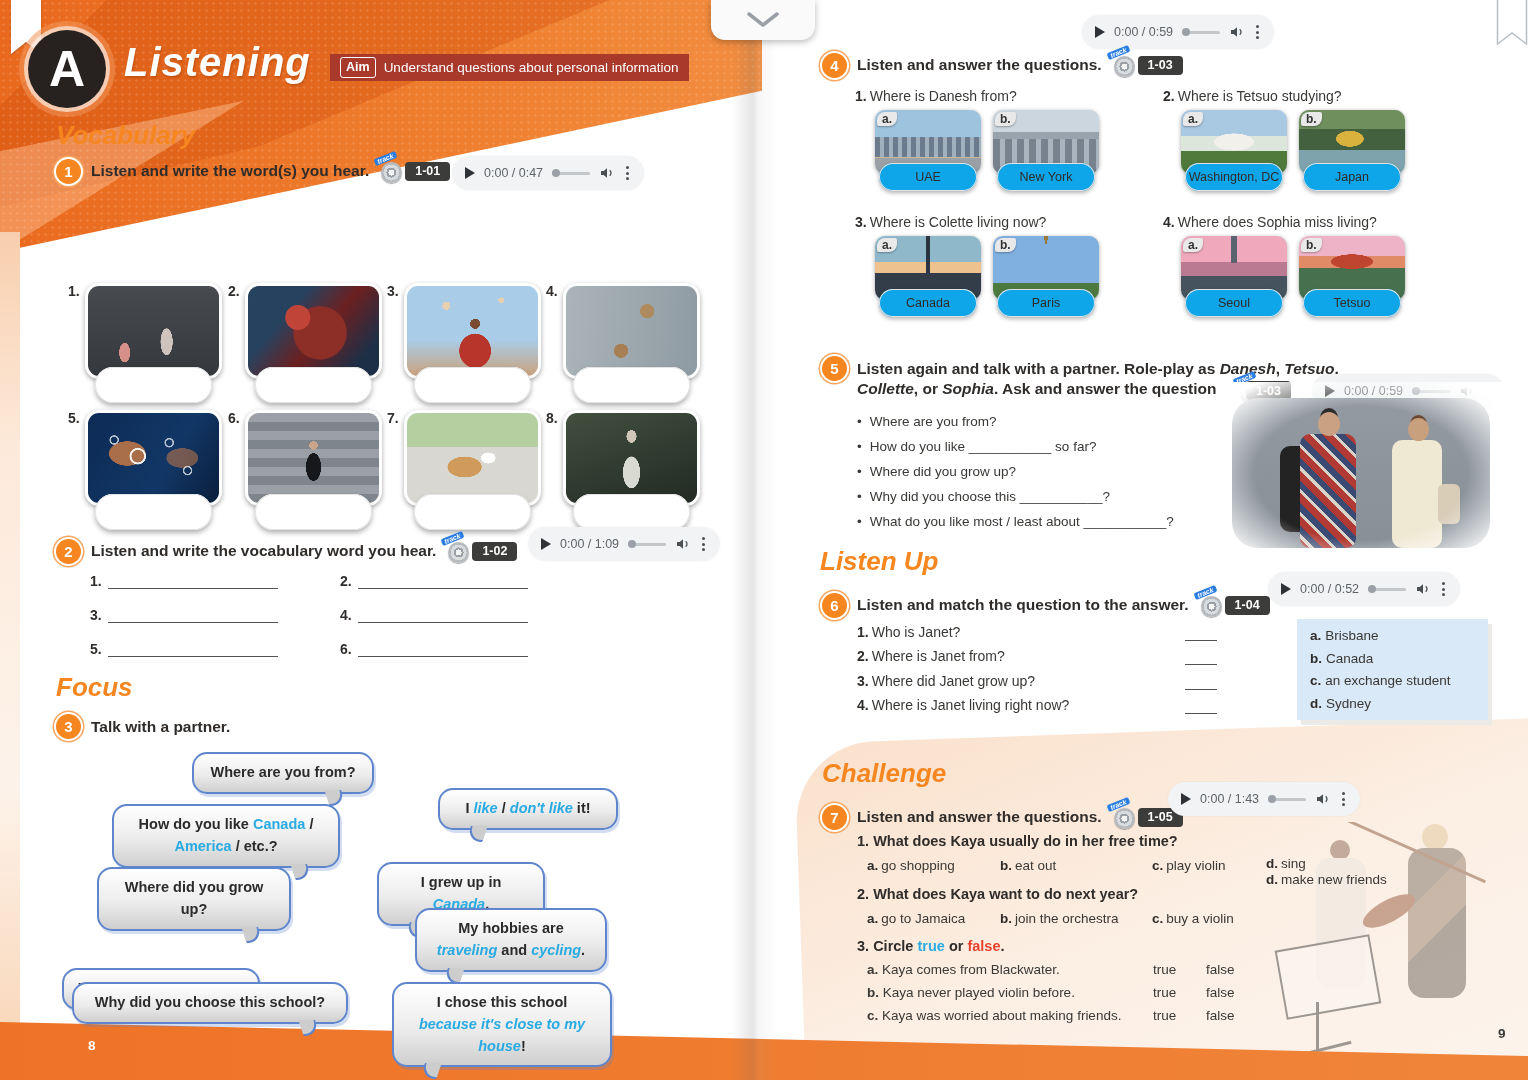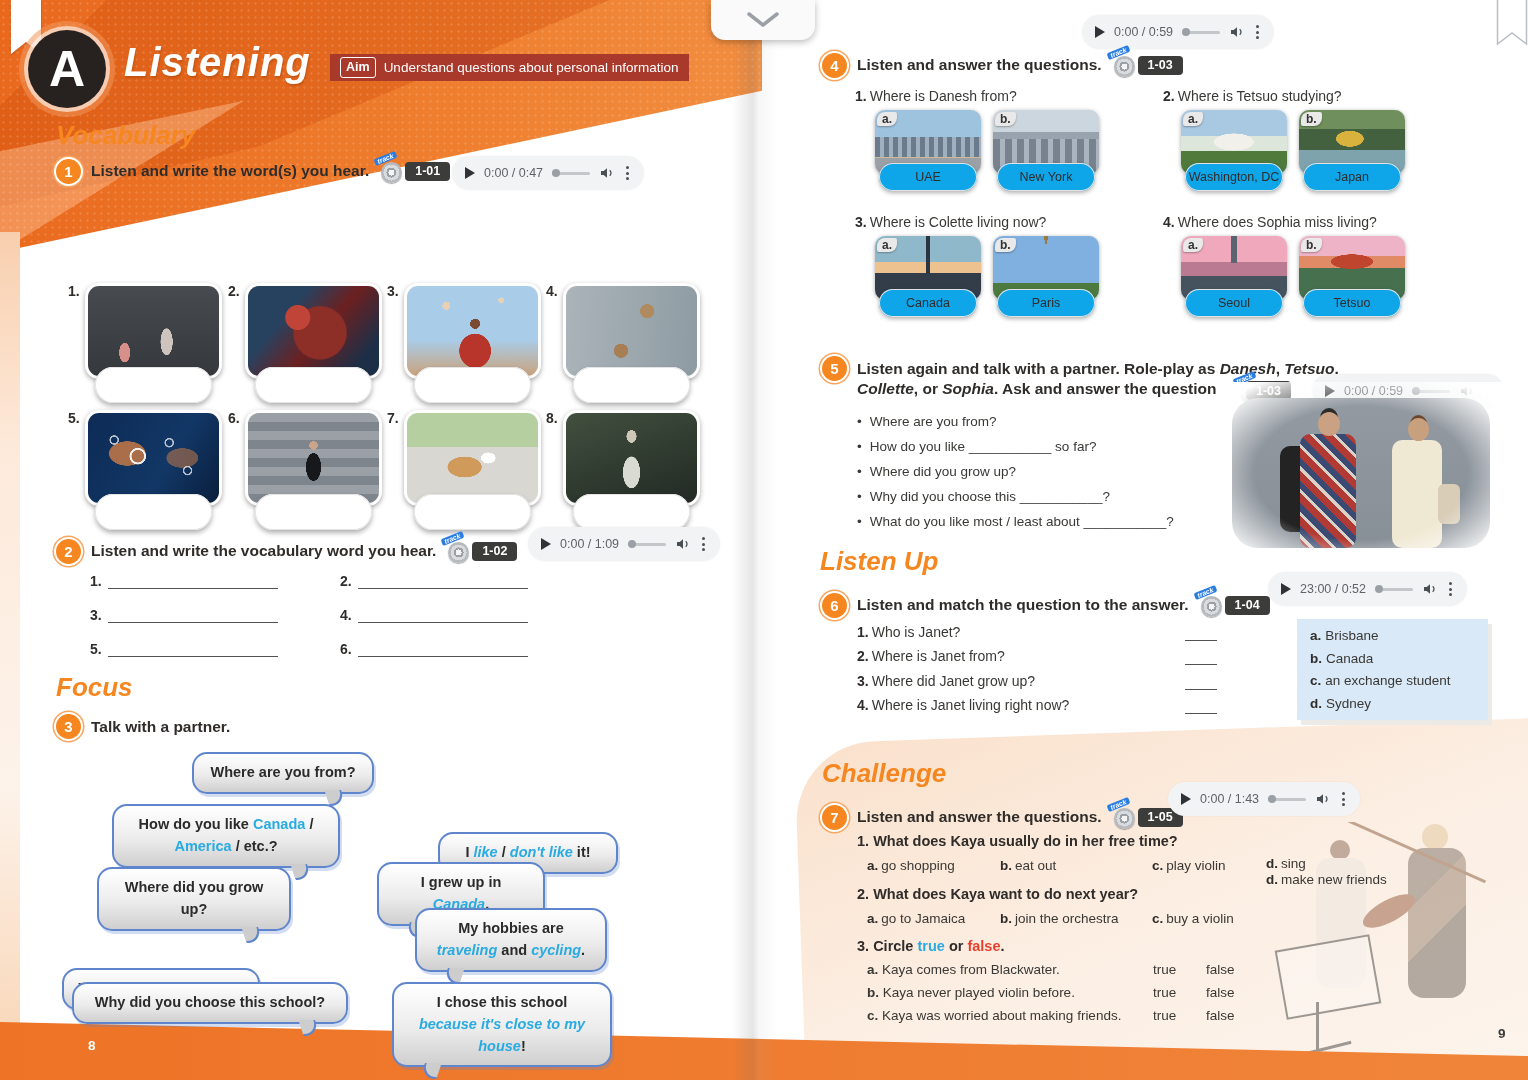--- a/index.html
+++ b/index.html
@@ -390,21 +390,21 @@
 
   
   <div class="abs sec-h" style="left:56px;top:672px">Focus</div>
   <div class="abs row" style="left:56px;top:714px">
     <span class="badge-num">3</span>
     <span class="ex-title">Talk with a partner.</span>
   </div>
 
   <div class="abs bub" style="left:192px;top:752px;width:154px"><span class="tail tail-r"></span><span>Where are you from?</span></div>
   <div class="abs bub" style="left:112px;top:804px;width:200px"><span class="tail tail-r"></span><span>How do you like </span><span class="hl">Canada</span><span> / </span><span class="hl">America</span><span> / etc.?</span></div>
-  <div class="abs bub" style="left:438px;top:832px;width:152px"><span class="tail tail-l"></span><span>I </span><span class="hli">like</span><span> / </span><span class="hli">don't like</span><span> it!</span></div>
+  <div class="abs bub" style="left:438px;top:788px;width:152px"><span class="tail tail-l"></span><span>I </span><span class="hli">like</span><span> / </span><span class="hli">don't like</span><span> it!</span></div>
   <div class="abs bub" style="left:97px;top:867px;width:166px"><span class="tail tail-r"></span><span>Where did you grow up?</span></div>
   <div class="abs bub" style="left:377px;top:862px;width:140px"><span class="tail tail-l"></span><span>I grew up in </span><span class="hli">Canada</span><span>.</span></div>
   <div class="abs bub" style="left:62px;top:968px;width:170px"><span class="tail tail-r"></span><span>What are your hobbies?</span></div>
   <div class="abs bub" style="left:415px;top:908px;width:164px"><span class="tail tail-l"></span><span>My hobbies are </span><span class="hli">traveling</span><span> and </span><span class="hli">cycling</span><span>.</span></div>
   <div class="abs bub" style="left:72px;top:982px;width:248px"><span class="tail tail-r"></span><span>Why did you choose this school?</span></div>
   <div class="abs bub" style="left:392px;top:982px;width:192px"><span class="tail tail-l"></span><span>I chose this school </span><span class="hli">because it's close to my house</span><span>!</span></div>
 
   <div class="abs pageno-l">8</div>
 
   
@@ -555,21 +555,21 @@
     <span class="badge-num">6</span>
     <span class="ex-title">Listen and match the question to the answer.</span>
     <span class="cd">
         <i class="disc"></i>
         <i class="cd-lab">track</i>
       </span>
     <span class="chip">1-04</span>
   </div>
   <div class="abs player" style="left:1268px;top:572px">
     <span class="ptri"></span>
-    <span class="ptime">23:00 / 0:52</span>
+    <span class="ptime">0:00 / 0:52</span>
     <span class="pbar">
         <i></i>
       </span>
     <svg width="16" height="16" viewBox="0 0 24 24">
         <path d="M3 9v6h4l5 4V5L7 9H3z" fill="#4a4f54"></path>
         <path d="M16 8a5 5 0 0 1 0 8" stroke="#4a4f54" stroke-width="2" fill="none"></path>
       </svg>
     <span class="kebab">
         <i></i>
         <i></i>

